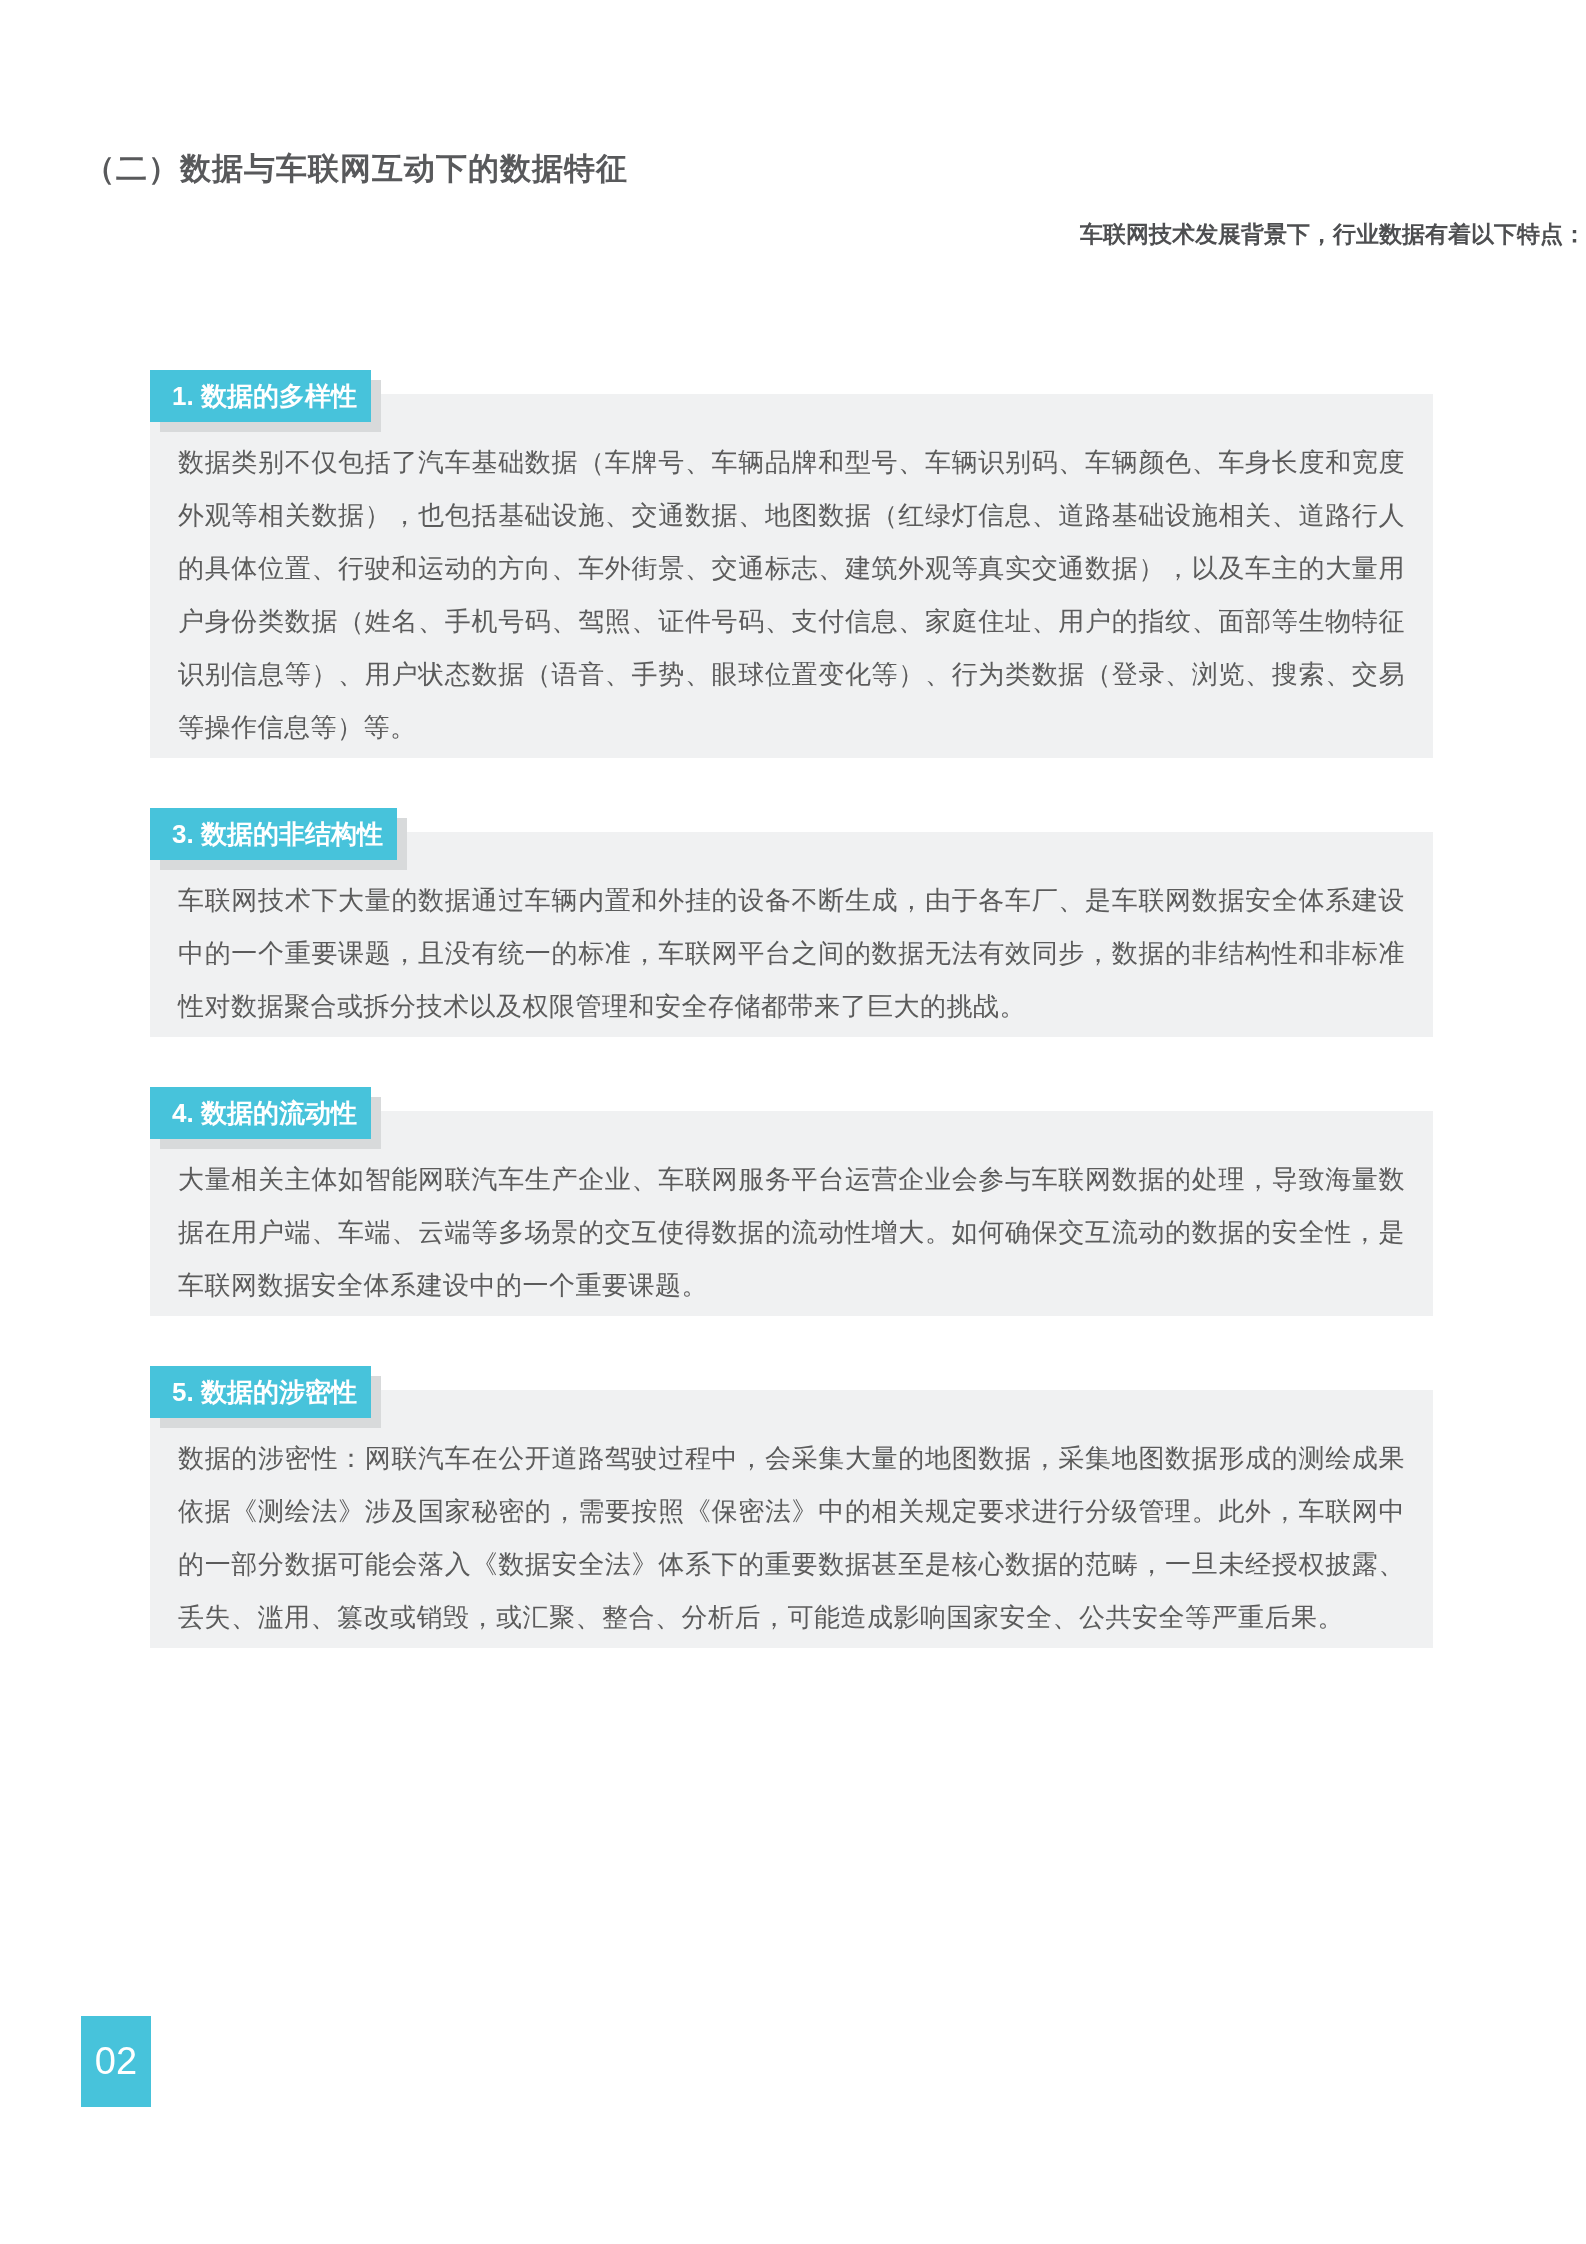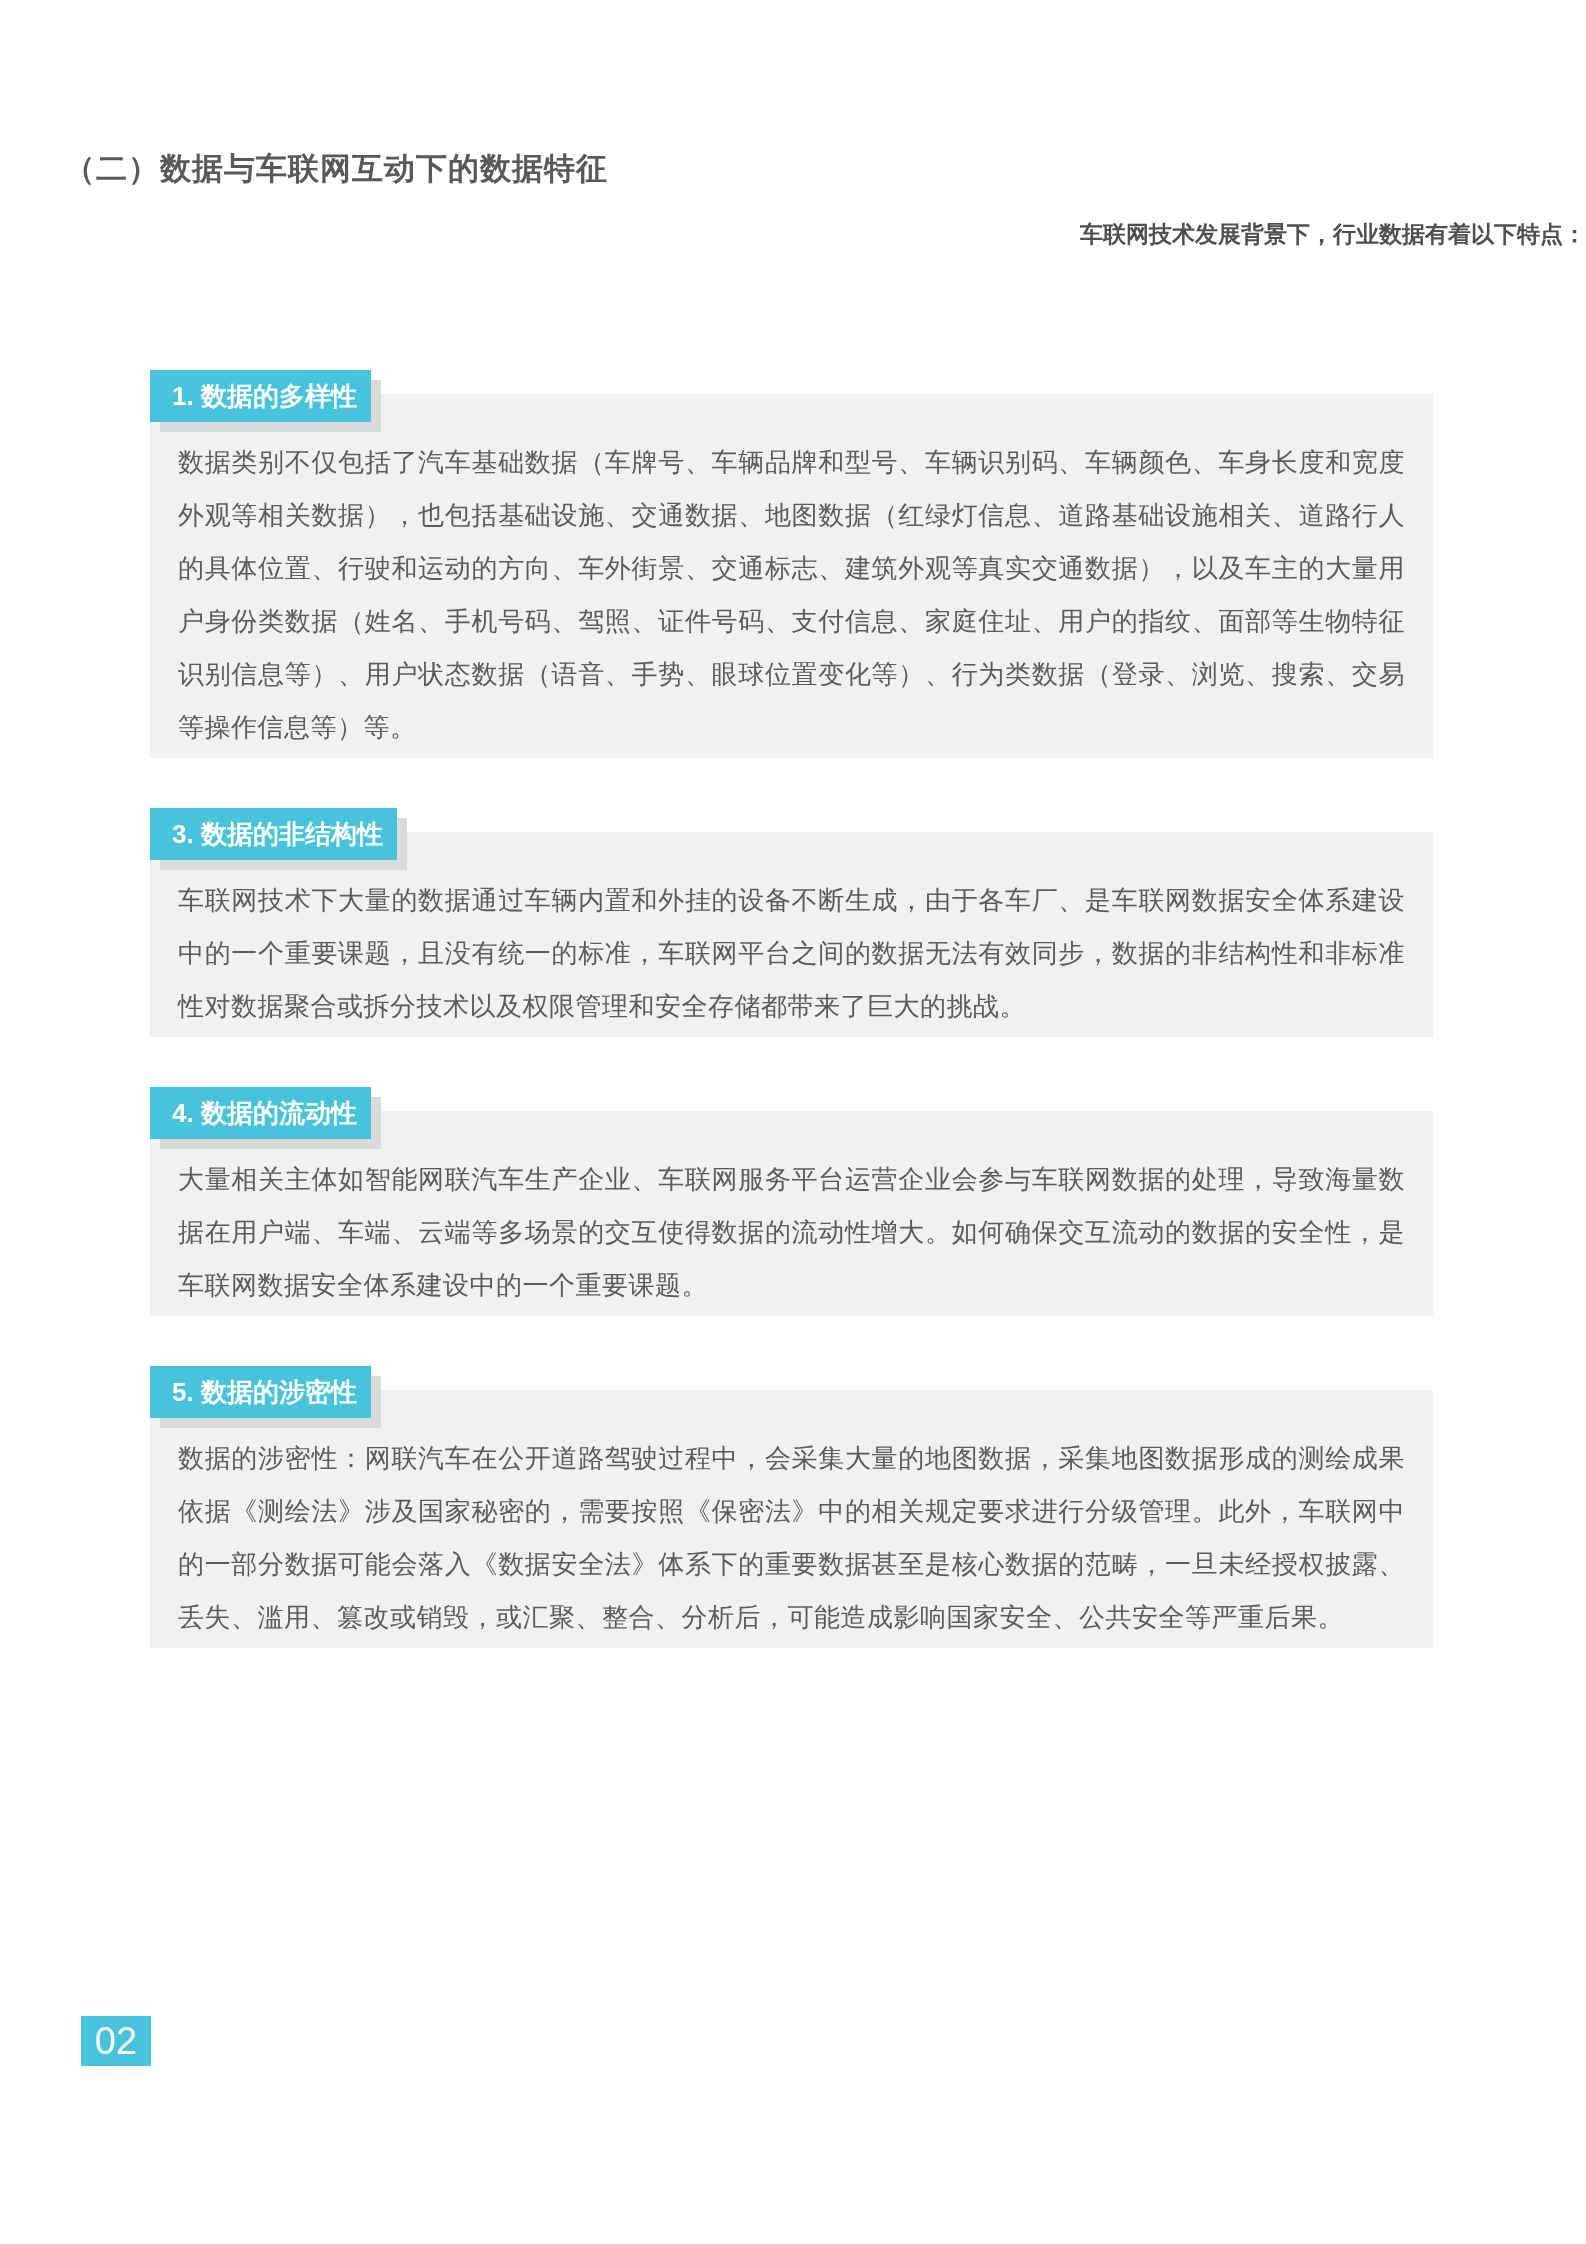--- a/index.html
+++ b/index.html
@@ -8,21 +8,21 @@
   .page {
     position: relative;
     width: 1586px;
     height: 2244px;
     background: #ffffff;
     overflow: hidden;
   }
 
   .doc-title {
     margin: 0;
-    padding: 150px 0 0 64px;
+    padding: 150px 0 0 84px;
     font-size: 31px;
     font-weight: bold;
     color: #58595B;
     letter-spacing: 1px;
     line-height: 1.25;
   }
 
   .doc-subtitle {
     margin: 32px 0 0 100px;
     font-size: 23px;
@@ -63,21 +63,21 @@
     color: #5B5B5B;
     text-align: justify;
     letter-spacing: 0.5px;
   }
 
   .page-num {
     position: absolute;
     left: 81px;
     top: 2016px;
     width: 70px;
-    height: 50px;
+    height: 91px;
     background: #47C3DB;
     color: #ffffff;
     font-size: 38px;
     font-weight: 400;
     display: flex;
     align-items: center;
     justify-content: center;
   }
 </style>
 </head>

